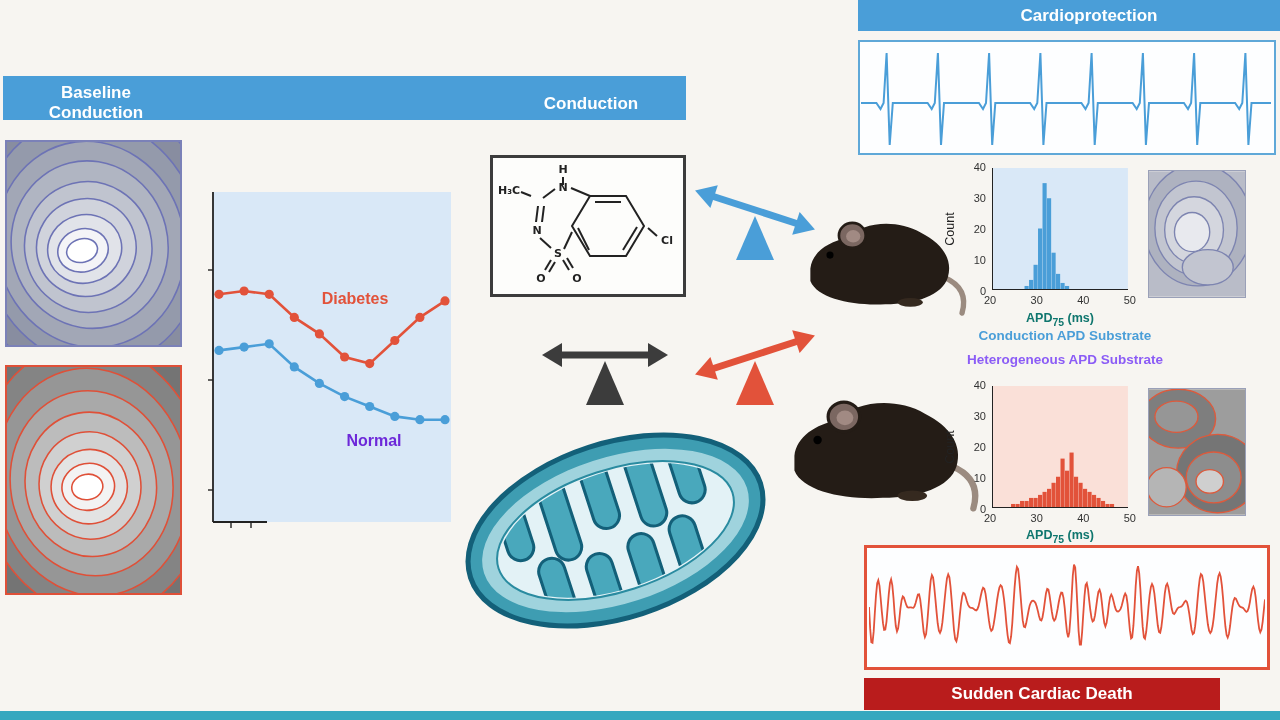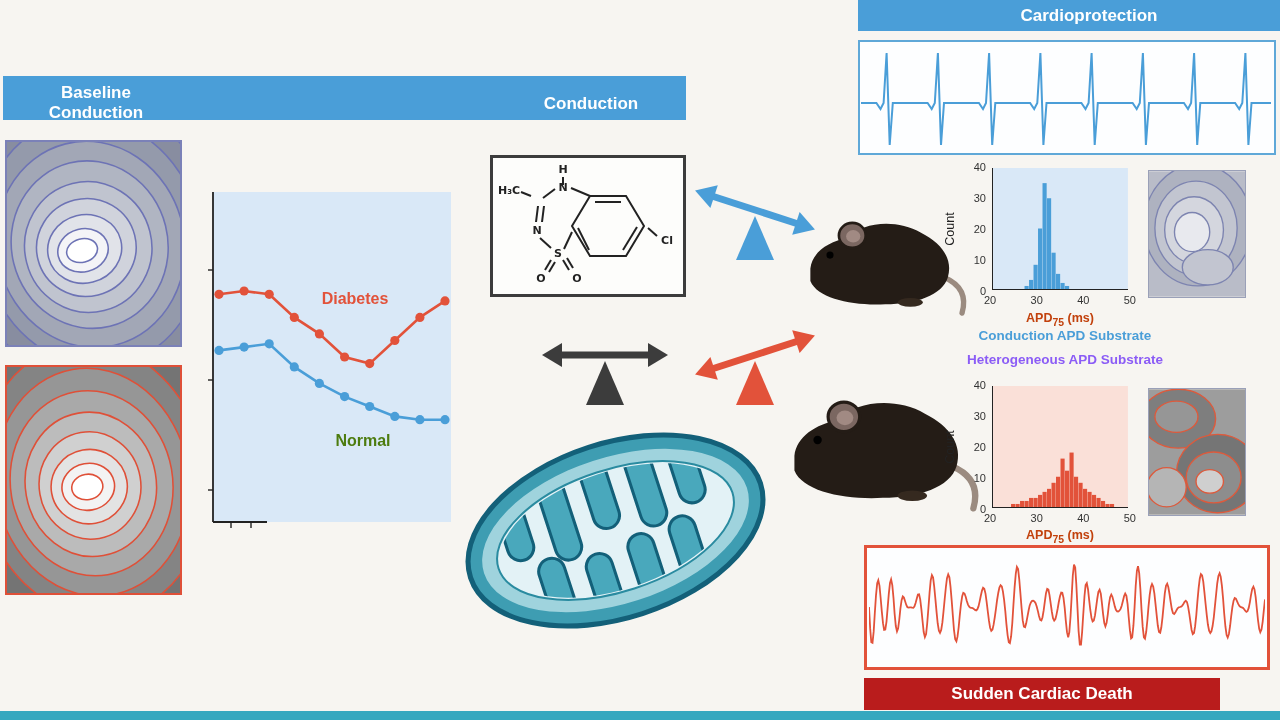--- a/index.html
+++ b/index.html
@@ -6,21 +6,21 @@
   body{font-family:"Liberation Sans","DejaVu Sans",sans-serif;background:#ffffff}
   #canvas{position:relative;width:1280px;height:720px;background:#f7f5f1;overflow:hidden}
   .abs{position:absolute}
   .bar{position:absolute;background:#4A9ED8;color:#fff;font-weight:bold}
   .bar-label{position:absolute;text-align:center;white-space:pre-line;font-size:17px;line-height:1.2;color:#fff;font-weight:bold}
   .banner{display:flex;align-items:center;justify-content:center;font-size:17px}
   .series-label{position:absolute;font-size:16px;font-weight:bold;text-align:center;width:110px}
   .ylabel{position:absolute;font-size:12.5px;color:#222;transform:rotate(-90deg);width:56px;height:14px;text-align:center}
   .yticks{position:absolute;display:flex;flex-direction:column;justify-content:space-between;align-items:flex-end;font-size:11px;color:#333;width:24px}
   .xticks{position:absolute;display:flex;justify-content:space-between;font-size:11px;color:#333}
-  .xlabel{position:absolute;font-size:12.5px;color:#c2410c;text-align:center;font-weight:bold}
+  .xlabel{position:absolute;font-size:12.5px;color:#0f766e;text-align:center;font-weight:bold}
   .hist-svg{position:absolute;border-left:1.5px solid #222;border-bottom:1.5px solid #222}
   .substrate{position:absolute;width:250px;text-align:center;font-size:13.5px;font-weight:bold}
   .ecg-box{position:absolute;background:#fdfeff}
   .chem-box{position:absolute;background:#fdfdfb;border:3px solid #3c3c3c}
   .map-border-blue{border:2px solid #7b81b8}
   .map-border-red{border:2px solid #df5038}
   .thumb{border:1.5px solid #9aa0b8}
   svg text{font-family:"DejaVu Sans","Liberation Sans",sans-serif}
 </style>
 </head>
@@ -90,21 +90,21 @@
       <circle cx="64.2" cy="153.8" r="4.6" fill="#4A9ED8"></circle>
       <circle cx="89.3" cy="176.9" r="4.6" fill="#4A9ED8"></circle>
       <circle cx="114.4" cy="193.4" r="4.6" fill="#4A9ED8"></circle>
       <circle cx="139.6" cy="206.6" r="4.6" fill="#4A9ED8"></circle>
       <circle cx="164.7" cy="216.5" r="4.6" fill="#4A9ED8"></circle>
       <circle cx="189.8" cy="226.4" r="4.6" fill="#4A9ED8"></circle>
       <circle cx="214.9" cy="229.7" r="4.6" fill="#4A9ED8"></circle>
       <circle cx="240.0" cy="229.7" r="4.6" fill="#4A9ED8"></circle>
     </svg>
   <div class="series-label" style="left:300px;top:290px;color:#E2523A">Diabetes</div>
-  <div class="series-label" style="left:308px;top:432px;color:#4d7c0f">Normal</div>
+  <div class="series-label" style="left:319px;top:432px;color:#6d28d9">Normal</div>
 
   <div class="chem-box" style="left:490px;top:155px;width:196px;height:142px">
     <svg width="190" height="136" viewBox="0 0 190 136">
       <g stroke="#222" stroke-width="2" fill="none">
         <polygon points="97,38 133,38 151,68 133,98 97,98 79,68"></polygon>
         <line x1="102" y1="44" x2="128" y2="44"></line>
         <line x1="144" y1="69" x2="130" y2="92"></line>
         <line x1="96" y1="92" x2="85" y2="70"></line>
         <line x1="97" y1="38" x2="78" y2="30"></line>
         <line x1="62" y1="31" x2="50" y2="40"></line>

